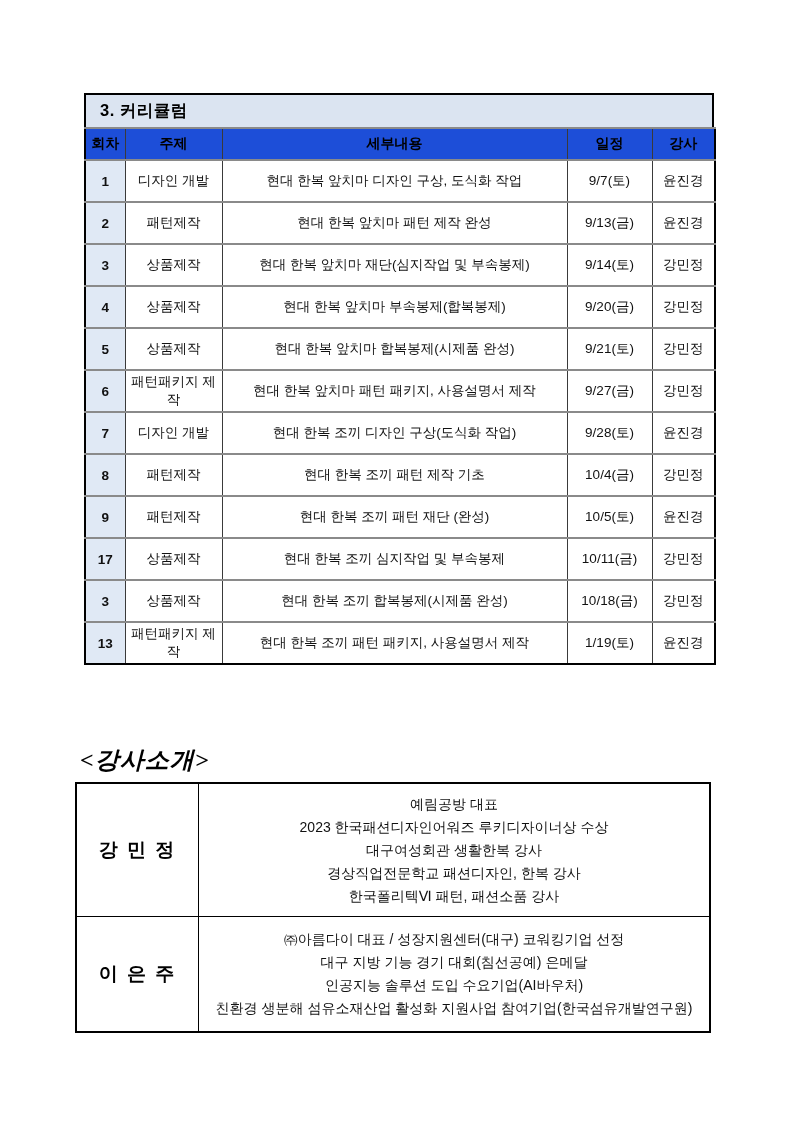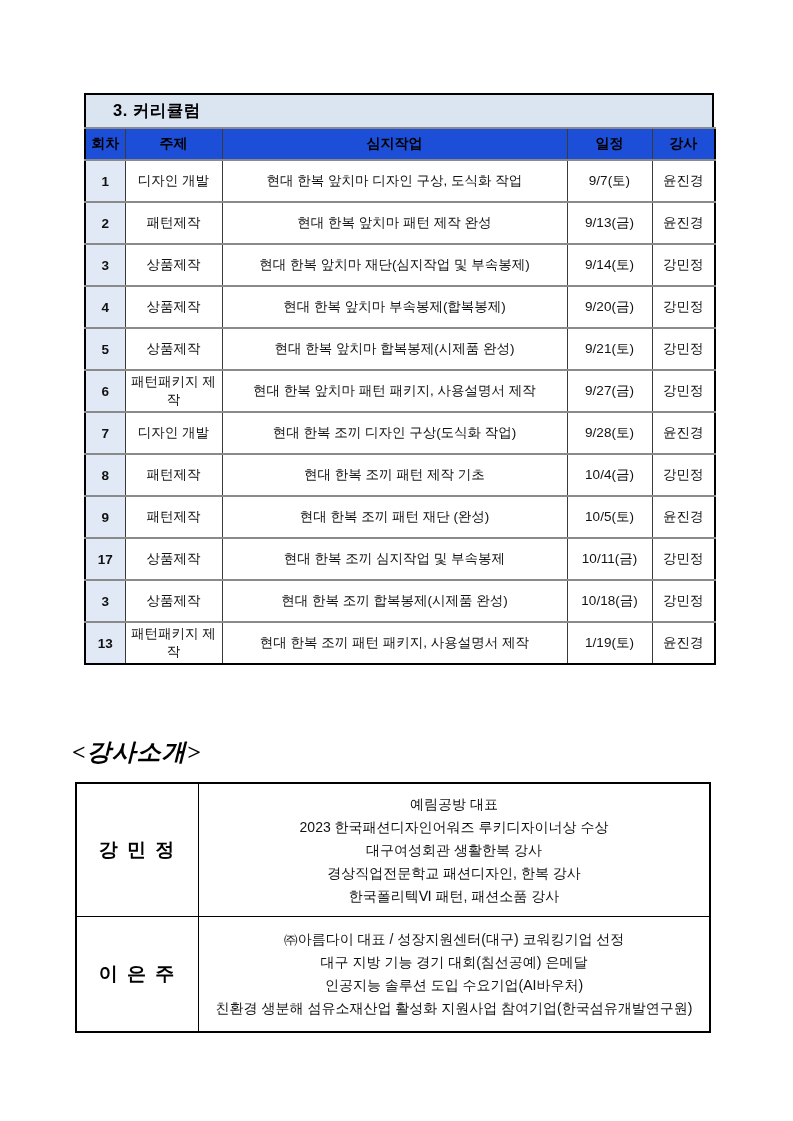--- a/index.html
+++ b/index.html
@@ -17,21 +17,21 @@
 
   
   .curriculum { position: absolute; left: 84px; top: 93px; width: 630px; }
   .title-bar {
     box-sizing: border-box;
     background: #dbe4f1;
     border: 2px solid #000000;
     font-size: 16.5px;
     font-weight: bold;
     color: #000000;
-    padding: 5px 12px 5px 27px;
+    padding: 5px 12px 5px 14px;
     letter-spacing: 0.5px;
   }
   table.cur-table {
     width: 630px;
     table-layout: fixed;
     border-collapse: collapse;
     margin-top: -2px;
     border: 2px solid #000000;
   }
   table.cur-table th, table.cur-table td {
@@ -52,21 +52,21 @@
   table.cur-table td.num {
     background: #e0e9f5;
     font-weight: bold;
   }
 
   
   .inst-heading {
     position: absolute;
     left: 72px;
     top: 736px;
-    margin: 0;
+    margin: 8px;
     font-family: "Liberation Serif", serif;
     font-size: 24px;
     font-weight: bold;
     font-style: italic;
     letter-spacing: 1px;
     color: #000000;
   }
   table.inst-table {
     position: absolute;
     left: 75px;
@@ -110,21 +110,21 @@
         <col style="width:40px">
           <col style="width:97px">
           <col style="width:345px">
           <col style="width:85px">
           <col style="width:63px">
       </colgroup>
       <thead>
         <tr>
           <th>회차</th>
           <th>주제</th>
-          <th>심지작업</th>
+          <th>세부내용</th>
           <th>일정</th>
           <th>강사</th>
         </tr>
       </thead>
       <tbody>
         <tr>
           <td class="num">1</td>
           <td>디자인 개발</td>
           <td>현대 한복 앞치마 디자인 구상, 도식화 작업</td>
           <td>9/7(토)</td>

